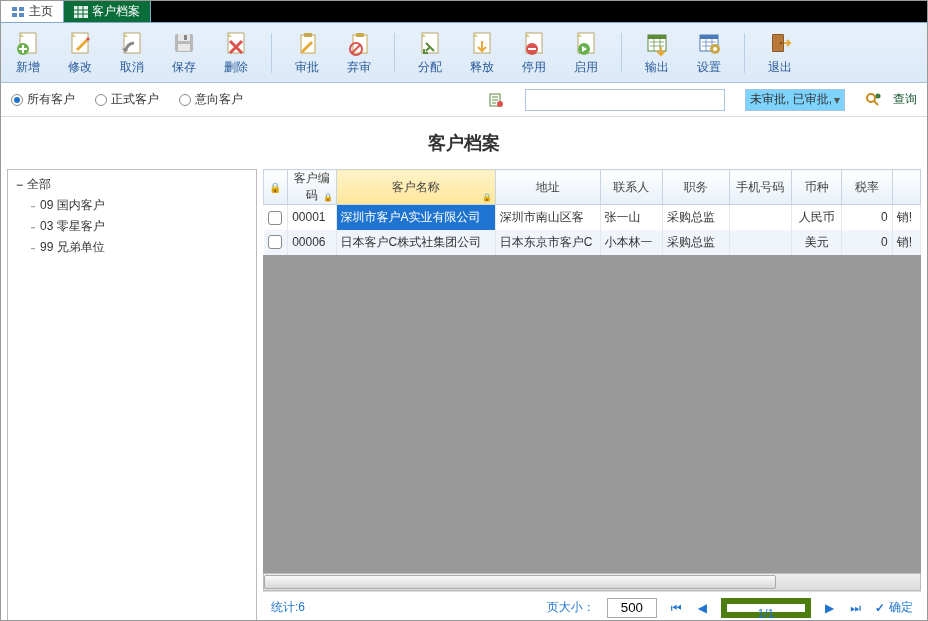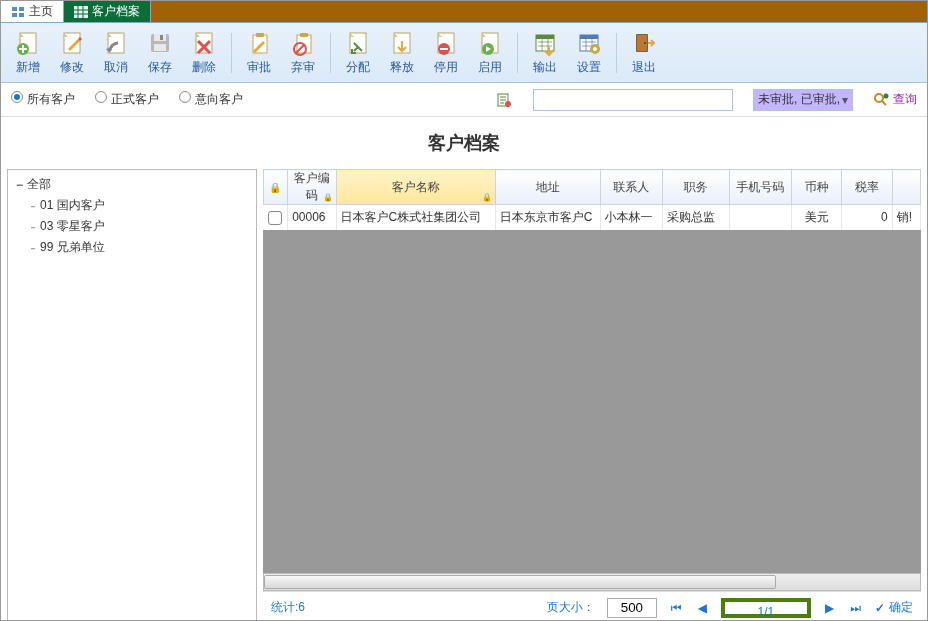--- a/index.html
+++ b/index.html
@@ -1,42 +1,42 @@
 <!DOCTYPE html>
 <html><head>
 <meta charset="utf-8">
 <style>
 * { box-sizing: border-box; margin: 0; padding: 0; }
 body { font-family: "Microsoft YaHei", SimSun, Arial, sans-serif; font-size: 12px; color: #333; background: #fff; width: 928px; height: 621px; overflow: hidden; border: 1px solid #999; }
 
 
-.tabs { display: flex; height: 22px; background: #a16207; border-bottom: 1px solid #7fa7d0; }
+.tabs { display: flex; height: 22px; background: #000000; border-bottom: 1px solid #7fa7d0; }
 .tab { display: flex; align-items: center; padding: 0 10px; border-right: 1px solid #7fa7d0; cursor: pointer; gap: 4px; }
 .tab.home { background: #fff; color: #333; }
 .tab.active { background: #0a6d3a; color: #fff; }
 .tab-icon { width: 14px; height: 12px; display: inline-block; }
 
 
-.toolbar { display: flex; align-items: center; padding: 4px 6px; background: linear-gradient(to bottom, #e8f1fb 0%, #dbe9f8 100%); border-bottom: 1px solid #a7c4e2; gap: 2px; }
+.toolbar { display: flex; align-items: center; padding: 4px 6px; background: linear-gradient(to bottom, #e8f1fb 0%, #dbe9f8 100%); border-bottom: 1px solid #a7c4e2; gap: 10px; }
 .tool-btn { display: flex; flex-direction: column; align-items: center; justify-content: center; padding: 2px 6px; cursor: pointer; border-radius: 3px; min-width: 42px; }
 .tool-icon { width: 28px; height: 28px; display: flex; align-items: center; justify-content: center; }
 .tool-label { font-size: 12px; color: #2a5a9a; margin-top: 2px; }
 .tool-sep { width: 1px; height: 40px; background: #b8cfe6; margin: 0 4px; }
 
 
 .filter-bar { display: flex; align-items: center; padding: 6px 10px; gap: 20px; border-bottom: 1px solid #ddd; height: 34px; }
 .radio-group { display: flex; align-items: center; gap: 20px; }
-.radio-item { display: flex; align-items: flex-start; gap: 4px; cursor: pointer; }
+.radio-item { display: flex; align-items: center; gap: 4px; cursor: pointer; }
 .radio-dot { width: 12px; height: 12px; border: 1px solid #888; border-radius: 50%; display: inline-flex; align-items: center; justify-content: center; }
 .radio-dot.checked::after { content: ""; width: 6px; height: 6px; border-radius: 50%; background: #1e74d0; }
 .filter-spacer { flex: 1; }
 .filter-icon-btn { width: 18px; height: 18px; cursor: pointer; display: inline-flex; align-items: center; justify-content: center; }
 .search-input { width: 200px; height: 22px; border: 1px solid #a7c4e2; padding: 0 4px; }
-.status-select { width: 100px; height: 22px; border: 1px solid #a7c4e2; background: #c4b5fd; padding: 0 4px; display:flex; align-items:center; justify-content: space-between; cursor:pointer;}
-.query-btn { display: flex; align-items: center; gap: 4px; cursor: pointer; color: #a21caf; }
+.status-select { width: 100px; height: 22px; border: 1px solid #a7c4e2; background: #7dd3fc; padding: 0 4px; display:flex; align-items:center; justify-content: space-between; cursor:pointer;}
+.query-btn { display: flex; align-items: center; gap: 12px; cursor: pointer; color: #14532d; }
 
 
 .page-title { text-align: center; font-size: 18px; font-weight: bold; padding: 14px 0; }
 
 
 .main { display: flex; height: 454px; }
 
 
 .tree { width: 250px; border: 1px solid #bbb; margin: 0 6px; padding: 4px; }
 .tree-node { padding: 2px 4px; cursor: pointer; display: flex; align-items: center; gap: 4px; }
@@ -58,21 +58,21 @@
 .cell-selected { background: #1e74d0; color: #fff; }
 .row-chk { width: 14px; height: 14px; border: 1px solid #888; border-radius: 3px; display: inline-block; vertical-align: middle; background:#fff;}
 .grid-empty { flex:1; background: #999; }
 .grid-hscroll { height: 18px; background: linear-gradient(to bottom, #eee, #ddd); border: 1px solid #bbb; position: relative; }
 .grid-hscroll-thumb { position: absolute; left: 0; top: 1px; width: 78%; height: 14px; background: linear-gradient(to bottom,#f8f8f8,#d8d8d8); border: 1px solid #aaa; border-radius: 2px;}
 
 
 .pager { display: flex; align-items: center; padding: 6px 8px; gap: 12px; border-top: 1px solid #ddd; height: 32px; color: #1e74d0; }
 .pager-spacer { flex: 1; }
 .pager-input { width: 50px; height: 20px; border: 1px solid #aaa; text-align: center; }
-.pager-page { width: 90px; height: 20px; border: 4px solid #4d7c0f; background: #fff; text-align: center; line-height: 20px; }
+.pager-page { width: 90px; height: 20px; border: 6px solid #4d7c0f; background: #fff; text-align: center; line-height: 20px; }
 .pager-nav { color: #1e74d0; cursor: pointer; padding: 0 2px; font-size: 12px; }
 .pager-ok { display: flex; align-items: center; gap: 4px; color: #1e74d0; cursor: pointer; }
 .checkmark { color: #1e74d0; font-weight: bold; }
 
 .lock-mini { position:absolute; right:2px; bottom:2px; font-size: 8px; color: #6a8db5; }
 </style>
 </head>
 <body>
 
 <div class="tabs">
@@ -301,21 +301,21 @@
 <div class="page-title">客户档案</div>
 
 <div class="main">
 
   <div class="tree">
     <div class="tree-node root">
       <span>全部</span>
     </div>
     <div id="tree-children">
         <div class="tree-node child">
-          <span>01  国内客户</span>
+          <span>09  国内客户</span>
         </div>
         <div class="tree-node child">
           <span>03  零星客户</span>
         </div>
         <div class="tree-node child">
           <span>99  兄弟单位</span>
         </div>
       </div>
   </div>
 
@@ -344,20 +344,32 @@
               <th><span>职务</span></th>
               <th><span>手机号码</span></th>
               <th><span>币种</span></th>
               <th><span>税率</span></th>
               <th><span></span></th>
             </tr>
           </thead>
         <tbody id="grid-body">
             <tr>
               <td class="center"><span class="row-chk"></span></td>
+              <td>00001</td>
+              <td class="cell-selected">深圳市客户A实业有限公司</td>
+              <td>深圳市南山区客</td>
+              <td>张一山</td>
+              <td>采购总监</td>
+              <td></td>
+              <td class="center">人民币</td>
+              <td class="right">0</td>
+              <td>销!</td>
+            </tr>
+            <tr>
+              <td class="center"><span class="row-chk"></span></td>
               <td>00006</td>
               <td>日本客户C株式社集团公司</td>
               <td>日本东京市客户C</td>
               <td>小本林一</td>
               <td>采购总监</td>
               <td></td>
               <td class="center">美元</td>
               <td class="right">0</td>
               <td>销!</td>
             </tr>

